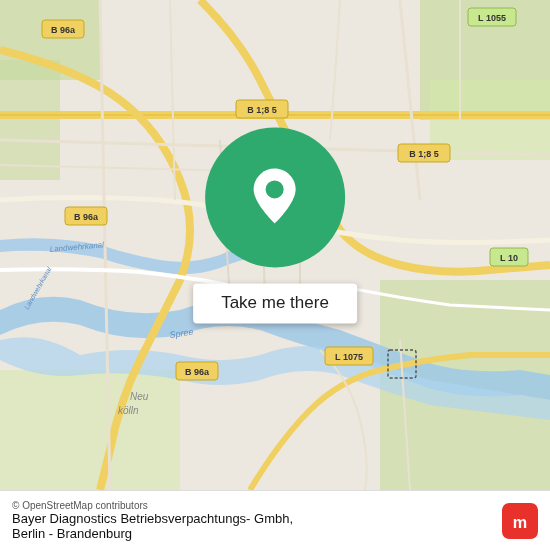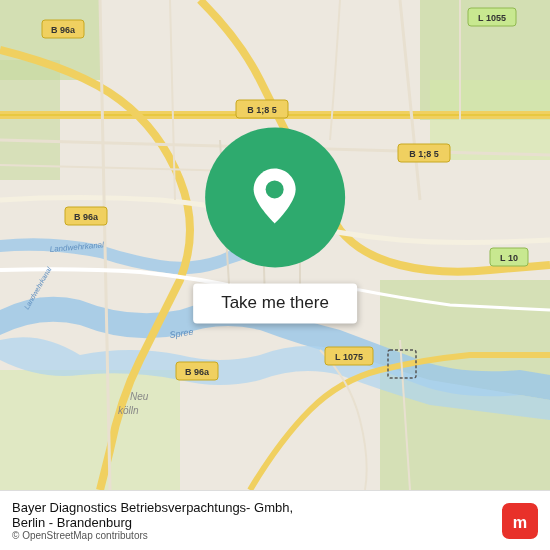--- a/index.html
+++ b/index.html
@@ -196,26 +196,26 @@
         <path d="M27.5 3 C16 3 6.5 12.5 6.5 24 C6.5 38 27.5 58 27.5 58 C27.5 58 48.5 38 48.5 24 C48.5 12.5 39 3 27.5 3 Z" fill="white"></path>
         <circle cx="27.5" cy="24" r="9" fill="#2eaa6e"></circle>
       </svg>
     </div>
     <button id="take-me-there-btn">Take me there</button>
   </div>
 </div>
 
 <div id="bottom-bar">
   <div id="bottom-text">
+    <span id="attribution">© OpenStreetMap contributors</span>
     <span id="location-name">
       <span>Bayer Diagnostics Betriebsverpachtungs- Gmbh,</span>
       <br>
       <span>Berlin - Brandenburg</span>
     </span>
-    <span id="attribution">© OpenStreetMap contributors</span>
   </div>
   <div id="moovit-logo">
     <svg id="moovit-icon" viewBox="0 0 40 40" xmlns="http://www.w3.org/2000/svg">
       <rect width="40" height="40" rx="8" fill="#e8312a"></rect>
       <text x="20" y="28" text-anchor="middle" font-size="18" font-weight="bold" fill="white" font-family="Arial">m</text>
     </svg>
   </div>
 </div>
 
 </body></html>

